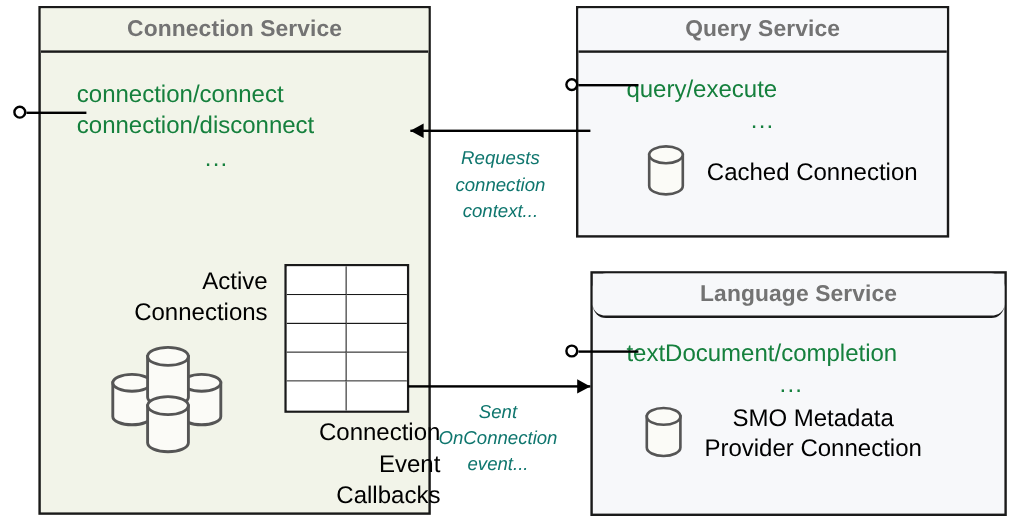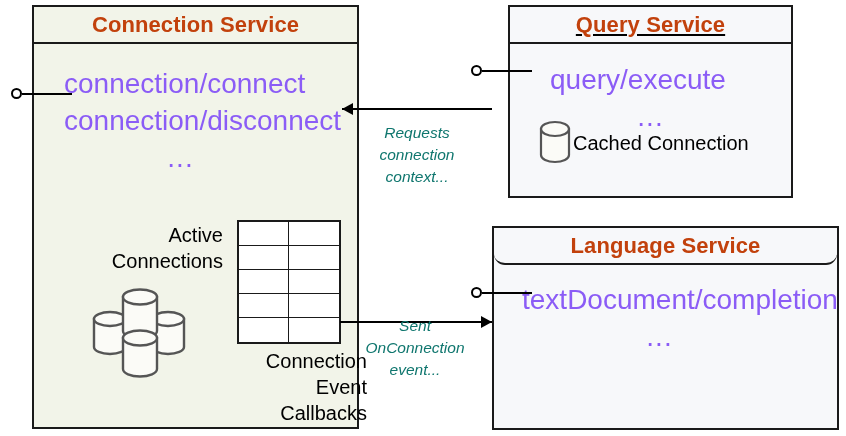--- a/index.html
+++ b/index.html
@@ -22,68 +22,67 @@
     box-sizing: border-box;
     border: 2px solid #1a1a1a;
     display: flex;
     flex-direction: column;
   }
   .component-header {
     box-sizing: border-box;
     border-bottom: 2px solid #1a1a1a;
     text-align: center;
     font-weight: bold;
-    font-size: 22px;
-    color: #c2410c;
+    font-size: 19px;
+    color: #737373;
     letter-spacing: .1px;
     display: flex;
     align-items: center;
     justify-content: center;
   }
   .component-body {
     position: relative;
     flex: 1 1 auto;
   }
 
   #connection-service {
     left: 32px;
     top: 5px;
     width: 327px;
     height: 424px;
     background: #f2f4e9;
   }
   #connection-service .component-header { height: 37px; background: #f2f4e9; }
 
   #query-service {
-    left: 508px;
+    left: 480px;
     top: 5px;
-    width: 285px;
+    width: 311px;
     height: 193px;
     background: #f7f8fa;
-    text-decoration: underline;
   }
   #query-service .component-header { height: 37px; background: #f7f8fa; }
 
   #language-service {
     left: 492px;
     top: 226px;
     width: 347px;
     height: 204px;
     background: #f7f8fa;
   }
   #language-service .component-header { height: 37px; background: #f7f8fa; border-radius: 11px; }
 
   
   .op-list {
     position: absolute;
     left: 0;
     right: 0;
     text-align: left;
-    color: #8b5cf6;
-    font-size: 28px;
+    color: #15803d;
+    font-size: 20px;
     line-height: 1.32;
   }
   .op-line { white-space: nowrap; }
   .op-ellipsis { text-align: center; letter-spacing: 1px; }
 
   #cs-ops { top: 22px; padding-left: 30px; }
   #qs-ops { top: 18px; padding-left: 40px; }
   #ls-ops { top: 17px; padding-left: 28px; }
   #qs-ops .op-ellipsis, #ls-ops .op-ellipsis { padding-right: 40px; }
   #cs-ops .op-ellipsis { padding-right: 60px; }
@@ -153,21 +152,21 @@
   .connector-label {
     position: absolute;
     font-style: italic;
     font-size: 15.5px;
     line-height: 1.42;
     color: #0f766e;
     text-align: center;
     width: 160px;
   }
   #label-requests { left: 337px; top: 122px; }
-  #label-sent { left: 335px; top: 315px; }
+  #label-sent { left: 335px; top: 333px; }
 
   
   .inner-label {
     position: absolute;
     text-align: right;
     color: #000;
     font-size: 20px;
     line-height: 1.3;
   }
   #active-connections-label { left: 14px; top: 178px; width: 175px; }
@@ -197,21 +196,21 @@
     background: #ffffff;
   }
   #callback-grid .cell.lastcol { border-right: none; }
   #callback-grid .cell.lastrow { border-bottom: none; }
 
   
   .db-row {
     position: absolute;
     display: flex;
     align-items: center;
-    gap: 2px;
+    gap: 18px;
   }
   .db-row .caption {
     font-size: 20px;
     color: #000;
     line-height: 1.26;
     text-align: center;
     white-space: pre-line;
   }
   #qs-cached { left: 539px; top: 120px; }
   #ls-smo { left: 537px; top: 337px; }
@@ -307,20 +306,32 @@
   <div class="component" id="language-service">
     <div class="component-header">Language Service</div>
     <div class="component-body">
       <div class="op-list" id="ls-ops">
         <div class="op-line">textDocument/completion</div>
         <div class="op-ellipsis">...</div>
       </div>
     </div>
   </div>
 
+  <div class="db-row" id="ls-smo">
+    <span>
+      <svg width="32" height="44" viewBox="0 0 32 44" xmlns="http://www.w3.org/2000/svg">
+        <g fill="#fbfbf7" stroke="#555555" stroke-width="2.2">
+          <path d="M2,9 L2,35 a14,7 0 0 0 28,0 L30,9 Z"></path>
+          <ellipse cx="16" cy="9" rx="14" ry="7"></ellipse>
+        </g>
+      </svg>
+    </span>
+    <span class="caption">SMO Metadata
+Provider Connection</span>
+  </div>
 
   <div class="lollipop" id="ls-lollipop">
     <span class="ball"></span>
     <span class="stem"></span>
   </div>
 
   <div class="connector" id="conn-query-to-cs">
     <span class="shaft"></span>
     <span class="arrowhead left"></span>
   </div>

